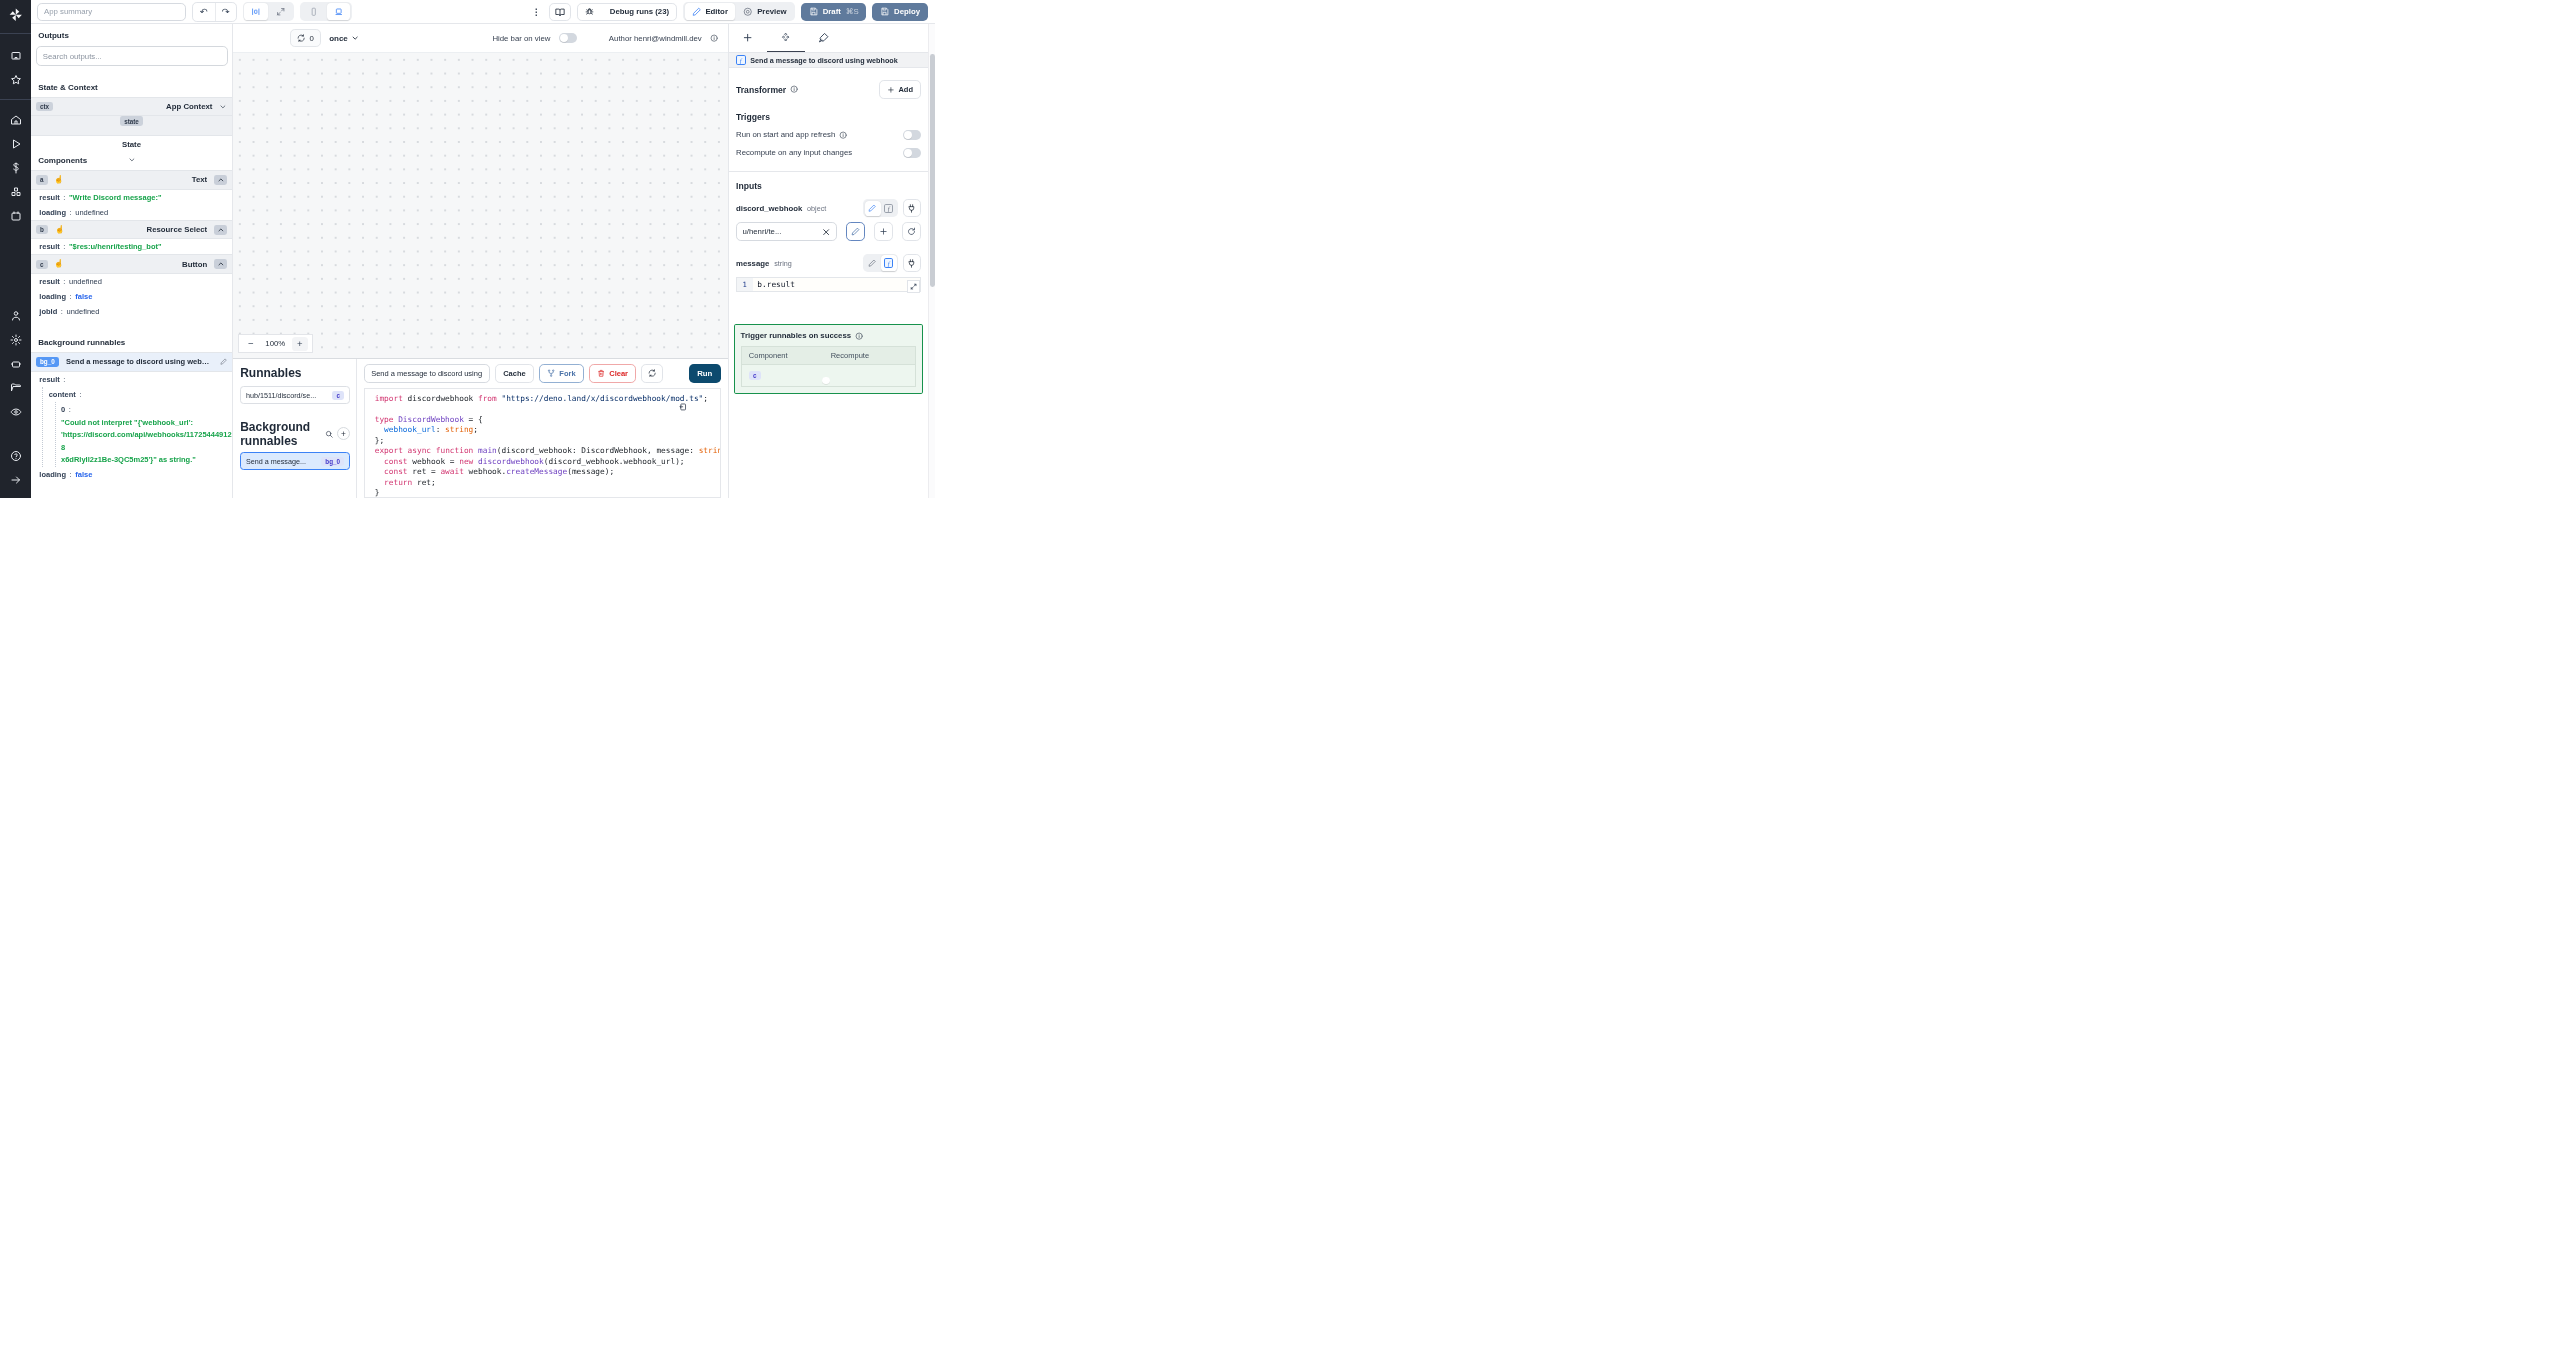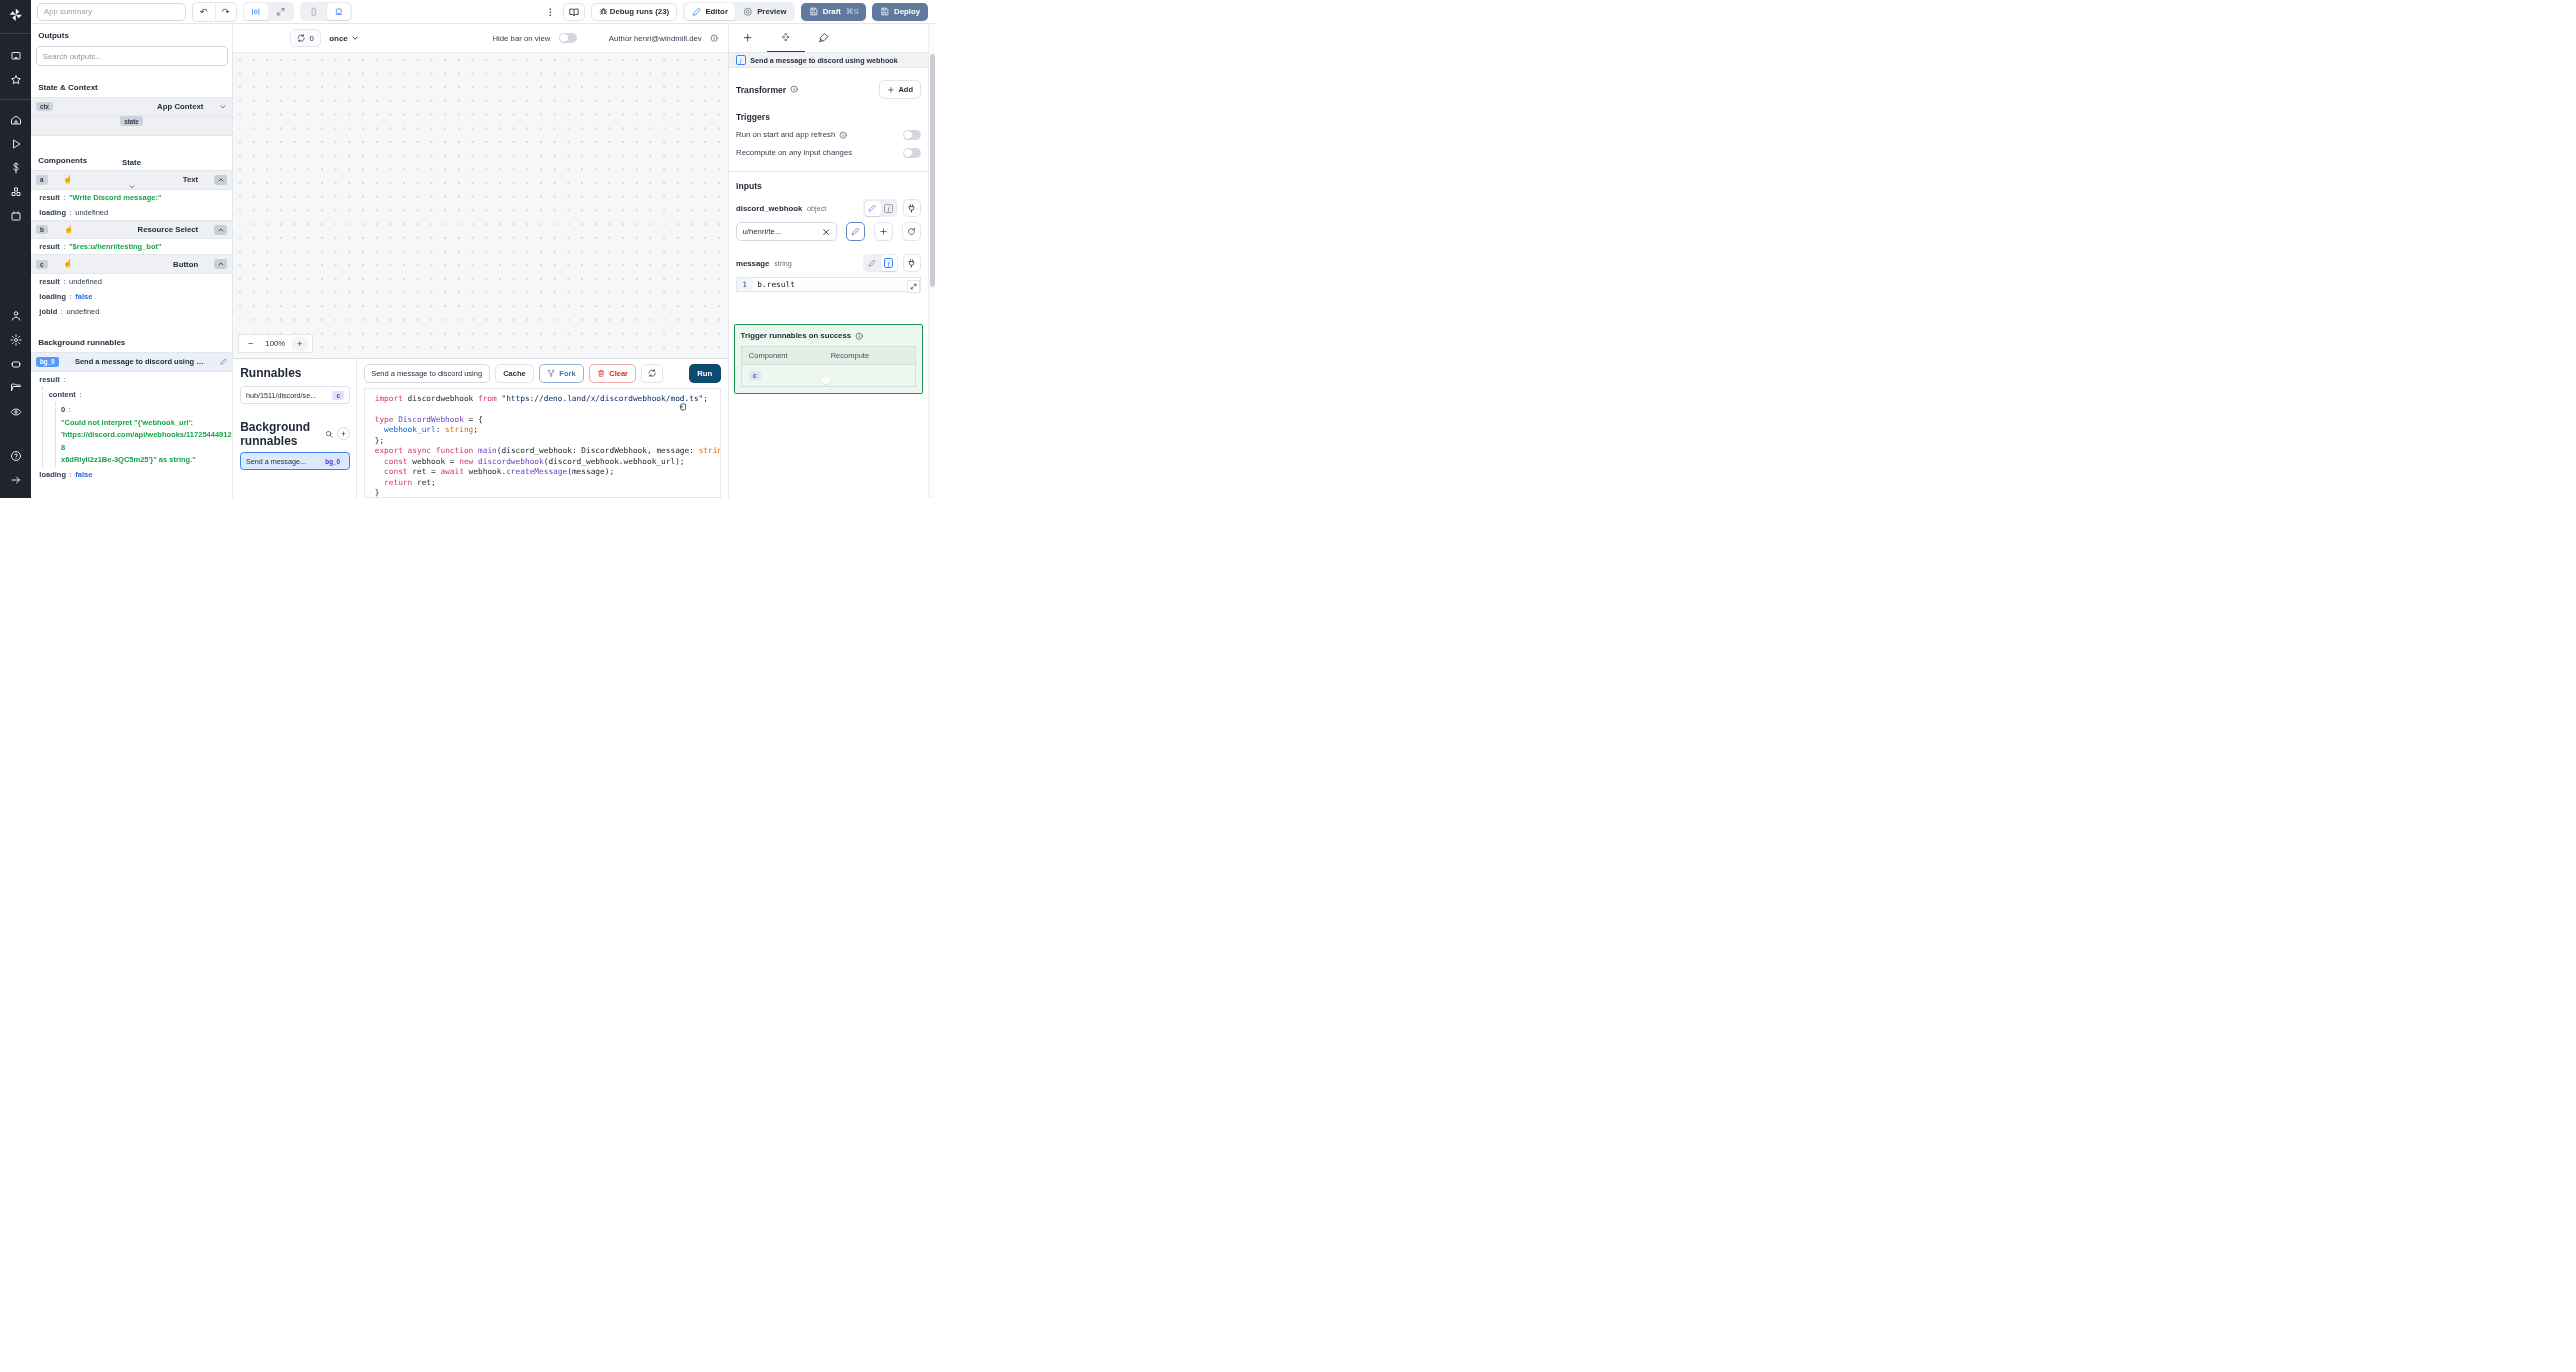--- a/index.html
+++ b/index.html
@@ -26,35 +26,35 @@
   .btn-group .gbtn { width:21.5px; height:18px; display:flex; align-items:center; justify-content:center; color:#334155; cursor:pointer; font-size:9.5px; }
   .btn-group .gbtn + .gbtn { border-left:0.6px solid #e9ebee; }
   .seg { background:#eef0f3; border-radius:4.8px; padding:1.2px; display:flex; align-items:center; gap:1.2px; }
   .seg .sbtn { height:16.7px; border-radius:3.6px; display:flex; align-items:center; justify-content:center; gap:4.2px; padding:0 7.2px; cursor:pointer; color:#1f2937; }
   .seg .sbtn.active { background:#fff; box-shadow:0 0.6px 1.2px rgba(0,0,0,.12); }
   .seg .sbtn svg { width:9.5px; height:9.5px; }
   .topbar .flex-sp { flex:1; }
   .kebab { color:#374151; font-size:9px; letter-spacing:0; cursor:pointer; padding:0 2.4px; font-weight:700; }
   .icon-btn { width:21.5px; height:18px; border:0.6px solid #e1e4e9; border-radius:4.8px; background:#fff; display:flex; align-items:center; justify-content:center; color:#1f2937; cursor:pointer; }
   .icon-btn svg { width:10px; height:10px; }
-  .chip-btn { height:18px; border:0.6px solid #e1e4e9; border-radius:4.8px; background:#fff; display:flex; align-items:center; gap:2px; padding:0 7.2px; font-size:7.8px; font-weight:600; color:#1f2937; cursor:pointer; }
+  .chip-btn { height:18px; border:0.6px solid #e1e4e9; border-radius:4.8px; background:#fff; display:flex; align-items:center; gap:16px; padding:0 7.2px; font-size:7.8px; font-weight:600; color:#1f2937; cursor:pointer; }
   .chip-btn svg { width:9px; height:9px; }
   .slate-btn { height:18px; border:none; border-radius:4.8px; background:#5f7a9c; color:#fff; display:flex; align-items:center; gap:4.8px; padding:0 7.8px; font-size:7.8px; font-weight:600; cursor:pointer; font-family:"Liberation Sans",sans-serif; }
   .slate-btn svg { width:9px; height:9px; }
   .slate-btn .kbd { color:rgba(255,255,255,.65); font-weight:400; }
 
   
   .body { flex:1; display:flex; min-height:0; }
 
   
   .left-panel { width:202px; border-right:0.6px solid #e5e7eb; background:#fff; overflow:hidden; flex-shrink:0; }
   .lp-h { font-size:8px; font-weight:700; color:#1f2937; padding:7.2px 7.2px 0; }
   .search-input { display:block; width:192px; margin:6px 4.8px 0; height:20px; border:0.6px solid #d4d8dd; border-radius:4.8px; padding:0 6px; font-size:7.8px; outline:none; font-family:"Liberation Sans",sans-serif; }
   .search-input::placeholder { color:#8d95a1; }
-  .orow { height:19.7px; background:#eef0f3; border-top:0.6px solid #e3e6ea; border-bottom:0.6px solid #e3e6ea; display:flex; align-items:center; gap:16px; padding:0 4.8px; cursor:pointer;text-align:right; }
+  .orow { height:19.7px; background:#eef0f3; border-top:0.6px solid #e3e6ea; border-bottom:0.6px solid #e3e6ea; display:flex; align-items:center; gap:7px; padding:0 4.8px; cursor:pointer;text-align:right; }
   .orow + .orow { border-top:none;flex-direction:column; }
   .orow .sp { flex:1; }
   .orow .otype { font-size:7.8px; font-weight:700; color:#1f2937; }
   .badge { background:#ccd2db; color:#2f3a4b; font-size:6.3px; font-weight:700; padding:1.2px 4.2px; border-radius:2.4px; white-space:nowrap; }
   .badge.blue { background:#5698f5; color:#fff; }
   .badge.indigo { background:#dee3f9; color:#4338ca; }
   .chev-badge { background:#c9cfd9; border-radius:2.4px; width:13px; height:10px; display:flex; align-items:center; justify-content:center; color:#1f2937; }
   .chev-badge svg, .chev-plain svg { width:7.8px; height:7.8px; }
   .chev-plain { color:#4b5563; display:flex; }
   .hand { font-size:7.8px; color:#475569; line-height:1; }

